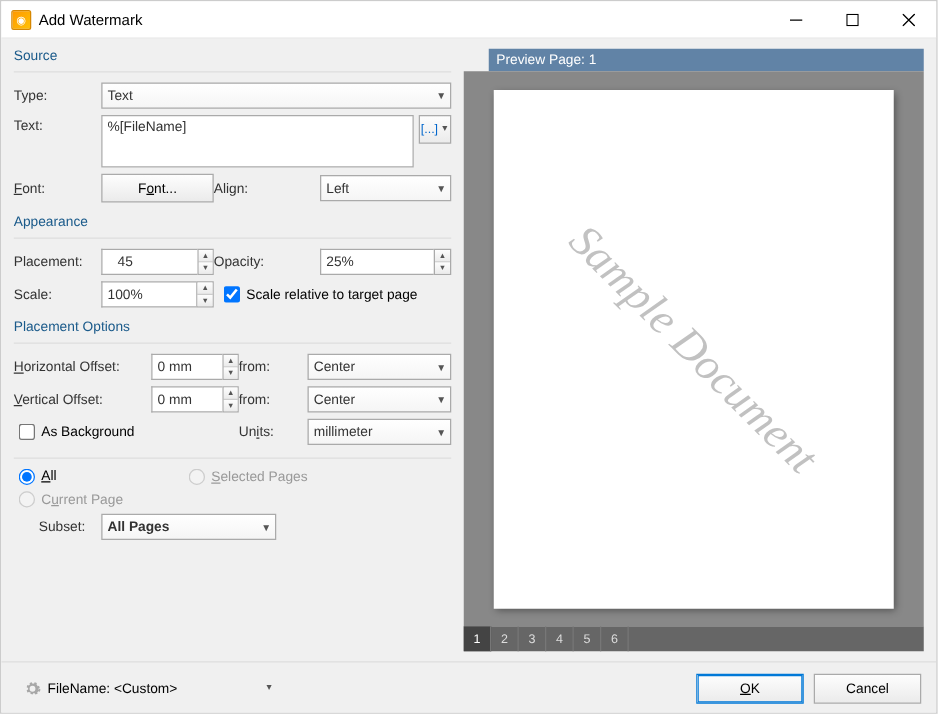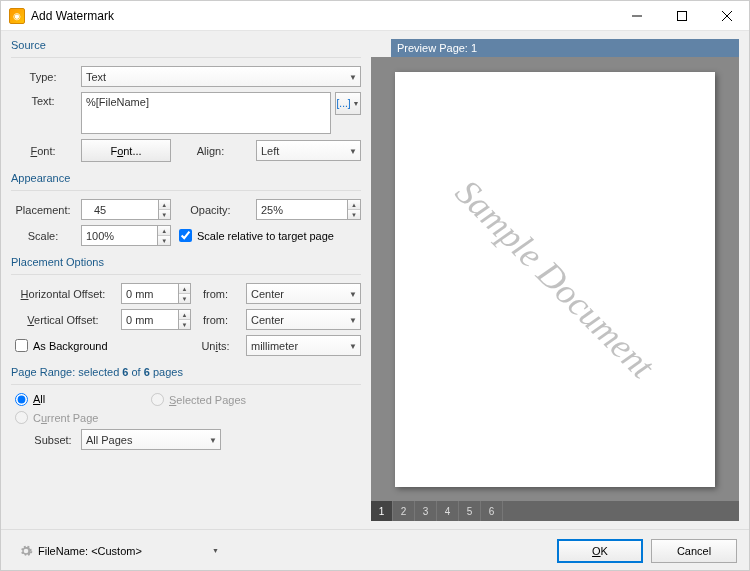--- a/index.html
+++ b/index.html
@@ -8,21 +8,21 @@
 .titlebar .icon { width: 16px; height: 16px; background: linear-gradient(135deg,#ff9800,#ffc107); border: 1px solid #d68700; border-radius: 2px; margin-right: 6px; display:flex;align-items:center;justify-content:center;color:#fff;font-size:9px; }
 .titlebar .title { flex: 1; font-size: 12px; color: #000; }
 .winbtn { width: 45px; height: 29px; display: flex; align-items: center; justify-content: center; color: #000; }
 .content { display: flex; height: 498px; background: #f0f0f0; }
 .left { width: 370px; padding: 8px 10px 8px 10px; overflow: hidden; }
 .right { flex: 1; padding: 8px 10px 8px 0; display: flex; flex-direction: column; }
 .group-title { color: #1a5a8a; font-size: 11px; margin-bottom: 6px; }
 .group { margin-bottom: 10px; }
 .hr { border: none; border-top: 1px solid #ddd; margin-bottom: 8px; }
 .row { display: flex; align-items: center; margin-bottom: 5px; }
-.lbl { text-align: center; padding-right: 6px; color: #333; }
+.lbl { text-align: left; padding-right: 6px; color: #333; }
 .input, .select, .spin { height: 21px; border: 1px solid #aaa; background: #fff; padding: 0 4px; font-size: 11px; font-family: inherit; color: #333; }
 .select { background: linear-gradient(#fff,#f5f5f5); }
 .dropdown { position: relative; display: flex; }
 .dropdown .arrow { position: absolute; right: 4px; top: 50%; transform: translateY(-50%); pointer-events: none; font-size: 8px; color: #555; }
 .textarea { height: 42px; resize: none; padding: 3px 4px; }
 .btn { height: 23px; border: 1px solid #aaa; background: linear-gradient(#fdfdfd,#ebebeb); padding: 0 10px; font-size: 11px; font-family: inherit; cursor: pointer; }
 .macrobtn { width: 26px; height: 23px; border: 1px solid #aaa; background: linear-gradient(#fdfdfd,#ebebeb); margin-left: 4px; font-size: 10px; color: #0066cc; display:flex;align-items:center;justify-content:center; }
 .spinwrap { display: flex; }
 .spinwrap .input { border-right: none; }
 .spinbtns { display: flex; flex-direction: column; width: 16px; border: 1px solid #aaa; }
@@ -180,42 +180,41 @@
         <div style="width:70px"></div>
         <div class="lbl" style="width:55px">Un<span class="underline">i</span>ts:</div>
         <div class="dropdown" style="flex:1">
           <input class="input select" style="width: 100%;" readonly="" value="millimeter">
           <span class="arrow">▼</span>
         </div>
       </div>
     </div>
 
     <div class="group">
-      <div class="group-title">Page Range: selected <b>6</b> of <b>6</b> pages</div>
       <hr class="hr">
       <div class="row">
         <div style="width:140px;display:flex;align-items:flex-start;padding-left:4px">
           <input type="radio" class="radio" checked="" style="">
           <span><span class="underline">A</span>ll</span>
         </div>
         <div style="display:flex;align-items:center" class="disabled">
           <input type="radio" class="radio" disabled="" style="">
           <span><span class="underline">S</span>elected Pages</span>
         </div>
       </div>
       <div class="row disabled">
         <div style="display:flex;align-items:center;padding-left:4px">
           <input type="radio" class="radio" disabled="" style="">
           <span>C<span class="underline">u</span>rrent Page</span>
         </div>
       </div>
       <div class="row">
         <div class="lbl" style="width:70px;padding-left:20px">Subset:</div>
         <div class="dropdown" style="width:140px">
-          <input class="input select" style="width: 100%;" readonly="" value="All Pages">
+          <input class="input select" style="width: 100%; font-weight: bold;" readonly="" value="All Pages">
           <span class="arrow">▼</span>
         </div>
       </div>
     </div>
   </div>
 
   <div class="right">
     <div class="preview-hdr">Preview Page: 1</div>
     <div class="preview-body">
       <div class="page">

